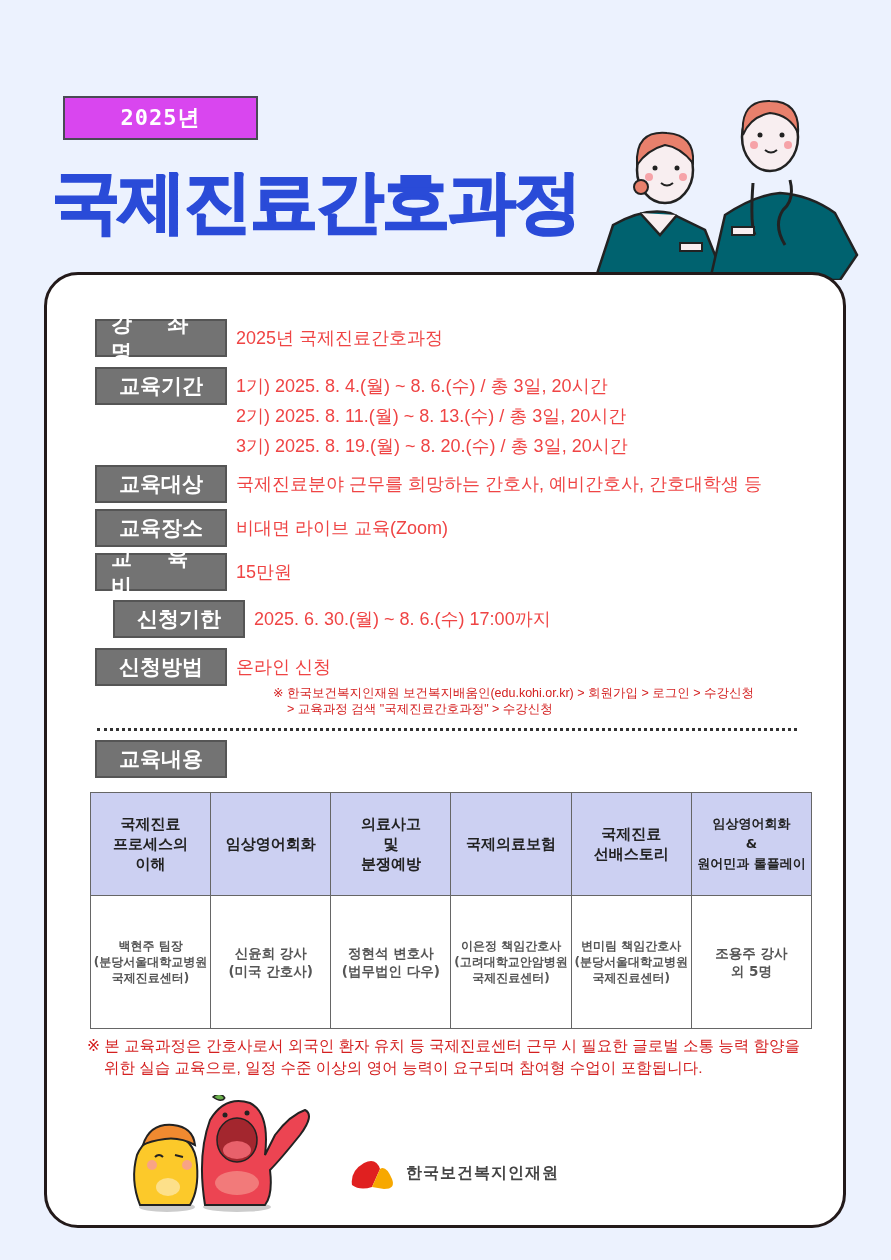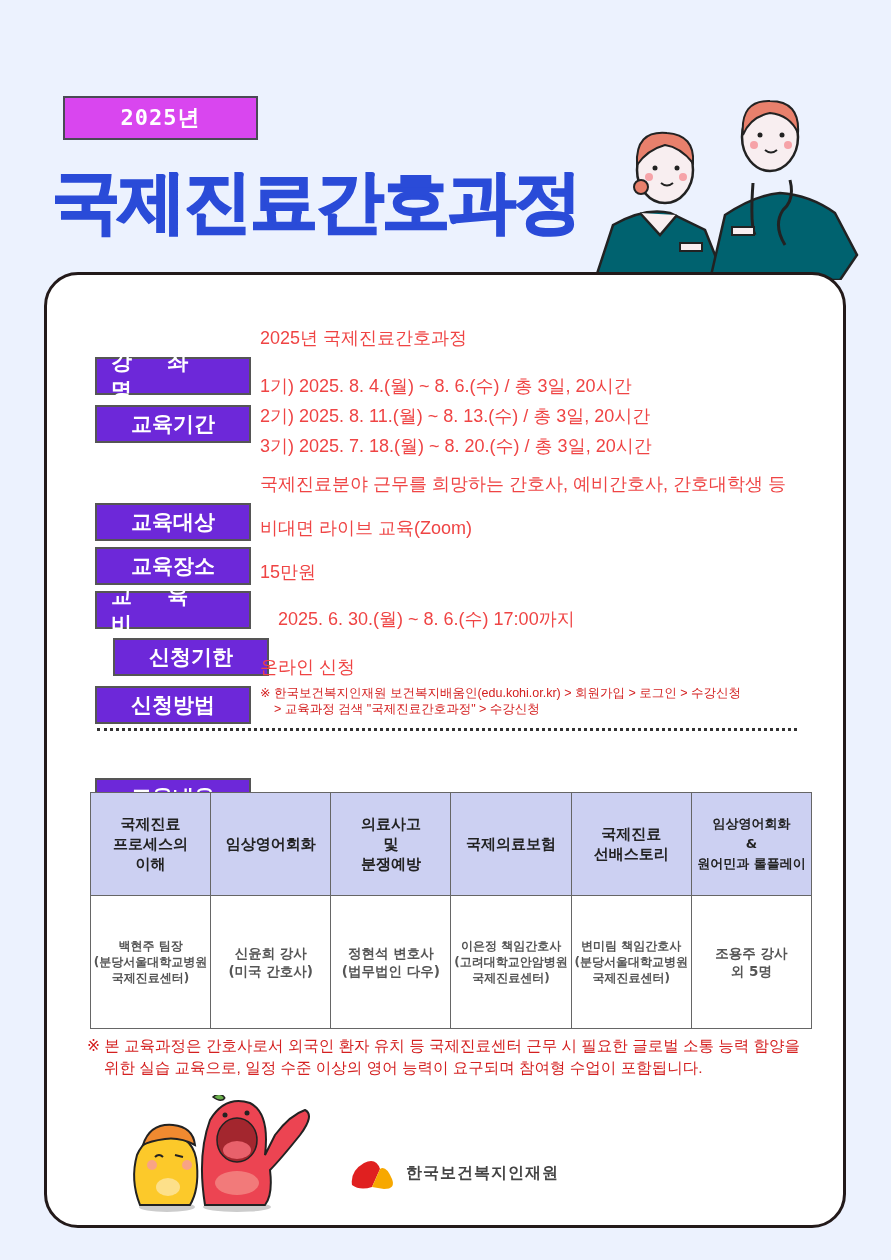--- a/index.html
+++ b/index.html
@@ -24,24 +24,24 @@
     font-family: "DejaVu Sans", sans-serif;
     -webkit-text-stroke: 2px #2a4bd8;
   }
   .nurses { position: absolute; left: 585px; top: 95px; width: 275px; height: 185px; }
   .card {
     position: absolute; left: 44px; top: 272px; width: 802px; height: 956px;
     background: #fff; border: 3px solid #231a1a; border-radius: 34px;
   }
   .row { position: absolute; left: 48px; display: flex; align-items: flex-start; }
   .label {
-    width: 156px; height: 38px; background: #6d28d9; border: 2px solid #555;
+    width: 132px; height: 38px; background: #737373; border: 2px solid #555;
     color: #fff; font-size: 21px; font-weight: bold;
     display: flex; align-items: center; justify-content: center;
-    font-family: "DejaVu Sans", sans-serif; flex-shrink: 0; margin-top: 38px;
+    font-family: "DejaVu Sans", sans-serif; flex-shrink: 0;
   }
   .label.spaced { letter-spacing: 14px; padding-left: 14px; }
   .value { margin-left: 9px; font-size: 18px; color: #ef4444; line-height: 30px; padding-top: 4px; }
   .value .line { display: block; }
   .note { color: #d42020; font-size: 12.5px; line-height: 16px; }
   .dotted {
     position: absolute; left: 50px; top: 453px; width: 700px;
     border-top: 3px dotted #333;
   }
   table.content {
@@ -107,21 +107,21 @@
   <div class="row" style="top:44px;">
     <div class="label spaced">강 좌 명</div>
     <div class="value">2025년 국제진료간호과정</div>
   </div>
 
   <div class="row" style="top:92px;">
     <div class="label">교육기간</div>
     <div class="value">
       <span class="line">1기) 2025. 8. 4.(월) ~ 8. 6.(수) / 총 3일, 20시간</span>
       <span class="line">2기) 2025. 8. 11.(월) ~ 8. 13.(수) / 총 3일, 20시간</span>
-      <span class="line">3기) 2025. 7. 18.(월) ~ 8. 20.(수) / 총 3일, 20시간</span>
+      <span class="line">3기) 2025. 8. 19.(월) ~ 8. 20.(수) / 총 3일, 20시간</span>
     </div>
   </div>
 
   <div class="row" style="top:234px;">
     <div class="label">교육장소</div>
     <div class="value">비대면 라이브 교육(Zoom)</div>
   </div>
 
   <div class="row" style="top:190px;">
     <div class="label">교육대상</div>
@@ -137,21 +137,21 @@
     <div class="label">신청기한</div>
     <div class="value">2025. 6. 30.(월) ~ 8. 6.(수) 17:00까지</div>
   </div>
 
   <div class="row" style="top:373px;">
     <div class="label">신청방법</div>
     <div class="value">
       <span class="line">온라인 신청</span>
     </div>
   </div>
-  <div class="note" style="position:absolute; left:213px; top:410px;">
+  <div class="note" style="position:absolute; left:226px; top:410px;">
     <span style="display:block;">※ 한국보건복지인재원 보건복지배움인(edu.kohi.or.kr) &gt; 회원가입 &gt; 로그인 &gt; 수강신청</span>
     <span style="display:block; padding-left:14px;">&gt; 교육과정 검색  "국제진료간호과정" &gt; 수강신청</span>
   </div>
 
   <div class="dotted"></div>
 
   <div class="row" style="top:465px;">
     <div class="label">교육내용</div>
   </div>
 

